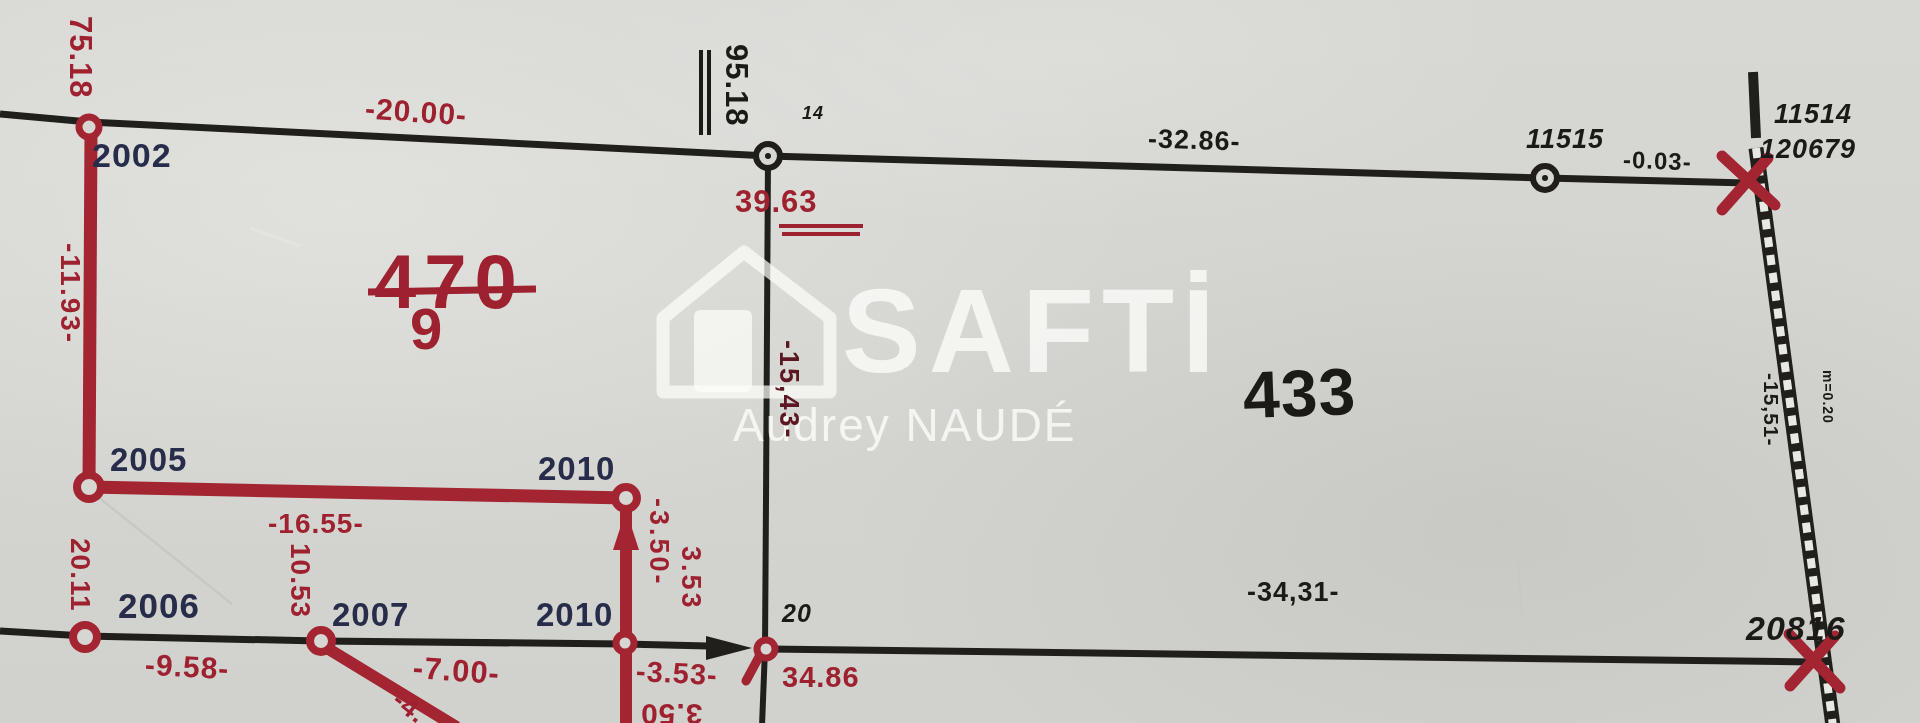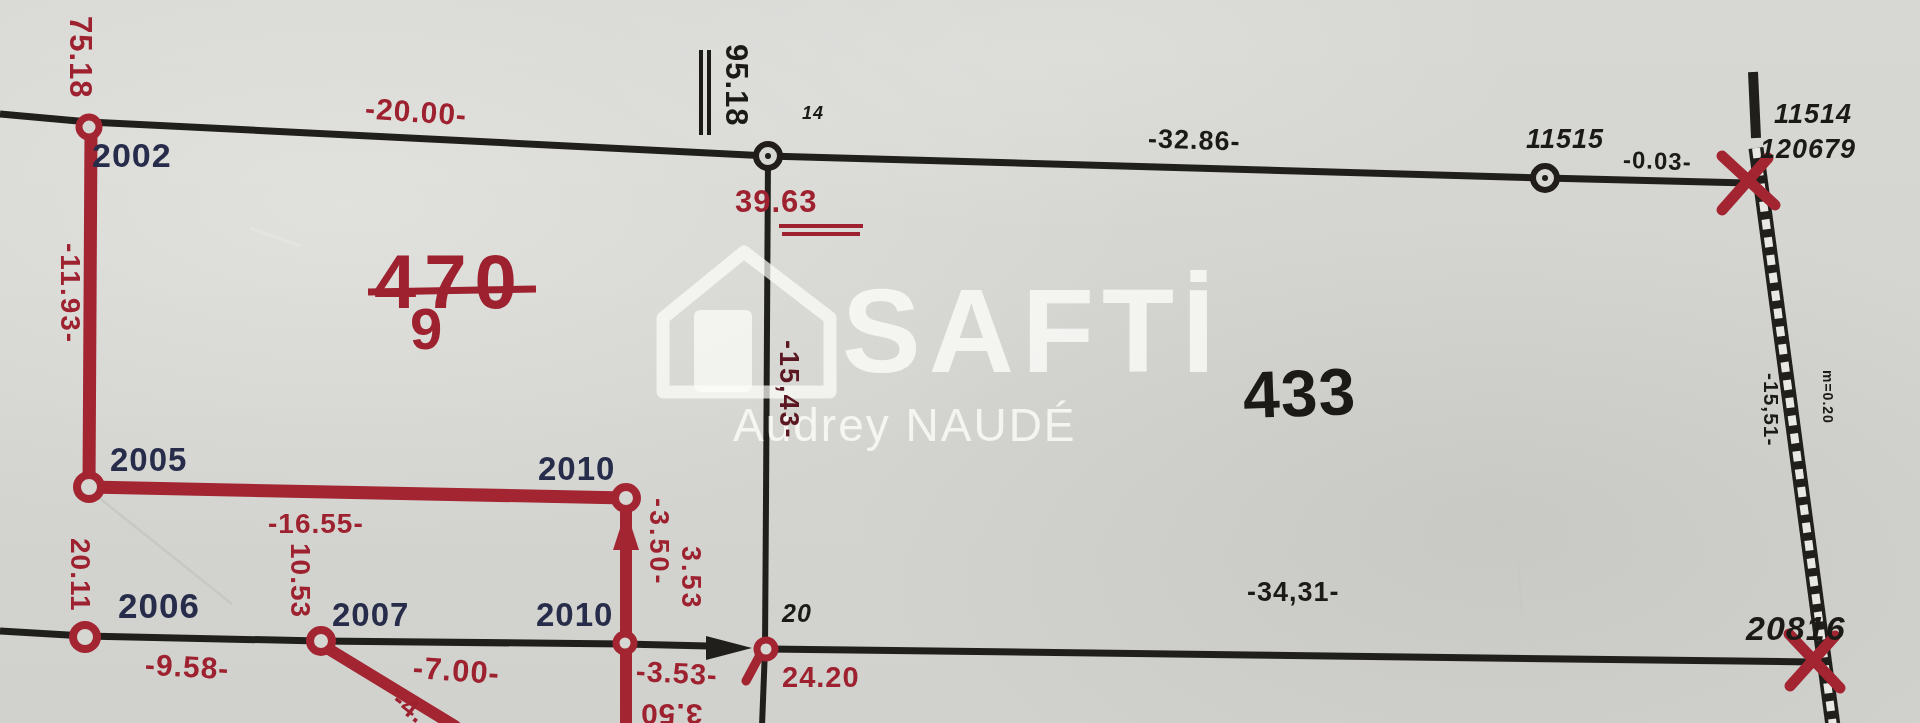--- a/index.html
+++ b/index.html
@@ -88,21 +88,21 @@
   <div class="lbl red" style="left:374px;top:196px;font-size:76px;letter-spacing:8px;margin-top:48px;">470</div>
   <div class="bar" style="left:368px;top:287px;width:168px;height:7px;transform:rotate(-1deg);"></div>
   <div class="lbl red" style="left:410px;top:300px;font-size:58px;">9</div>
 
   <div class="lbl red" style="left:268px;top:510px;font-size:28px;">-16.55-</div>
   <div class="lbl red rot90" style="left:314px;top:543px;font-size:28px;">10.53</div>
   <div class="lbl red rot90" style="left:94px;top:538px;font-size:28px;">20.11</div>
   <div class="lbl red" style="left:145px;top:652px;font-size:30px;transform:rotate(3deg);">-9.58-</div>
   <div class="lbl red" style="left:413px;top:655px;font-size:31px;transform:rotate(4deg);">-7.00-</div>
   <div class="lbl red" style="left:636px;top:659px;font-size:29px;transform:rotate(3deg);">-3.53-</div>
-  <div class="lbl red" style="left:782px;top:663px;font-size:29px;">24.20</div>
+  <div class="lbl red" style="left:782px;top:663px;font-size:29px;">34.86</div>
   <div class="lbl red rot90" style="left:672px;top:498px;font-size:27px;letter-spacing:3px;">-3.50-</div>
   <div class="lbl red rot90" style="left:704px;top:546px;font-size:27px;letter-spacing:3px;">3.53</div>
   <div class="lbl red" style="left:640px;top:699px;font-size:30px;transform:rotate(180deg);">3.50</div>
   <div class="lbl red" style="left:392px;top:694px;font-size:27px;transform:rotate(38deg);">-4.</div>
   <div class="lbl darkred rot90" style="left:802px;top:340px;font-size:27px;letter-spacing:2px;">-15,43-</div>
 
   <div class="lbl blk rot90" style="left:752px;top:44px;font-size:31px;">95.18</div>
   <div class="blkbar" style="left:699px;top:50px;width:4px;height:85px;"></div>
   <div class="blkbar" style="left:707px;top:50px;width:4px;height:85px;"></div>
 

